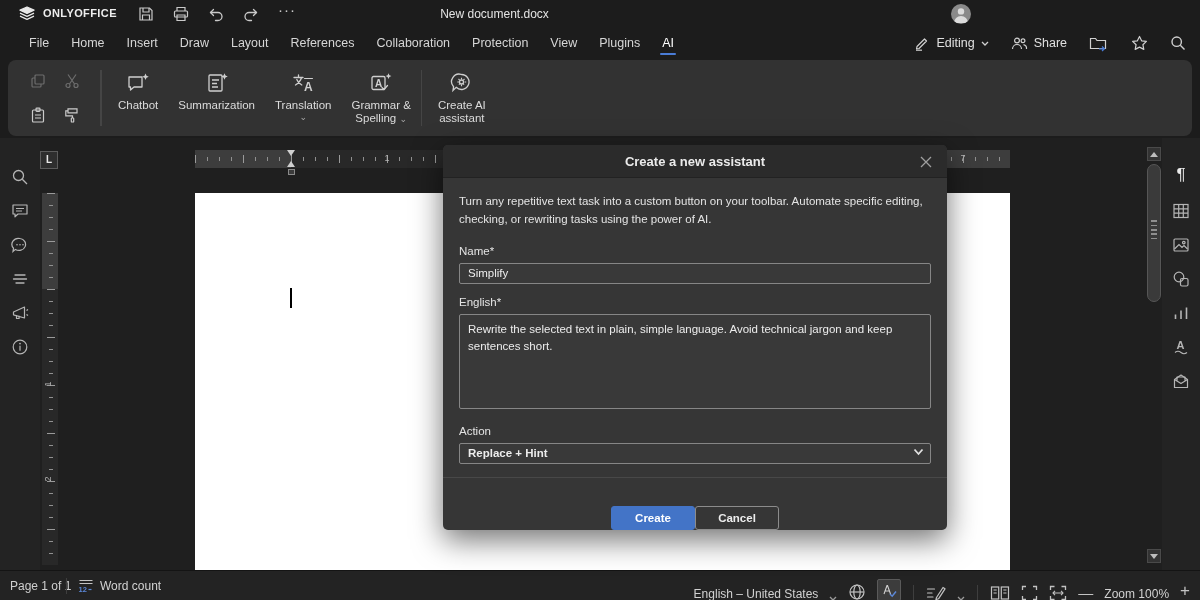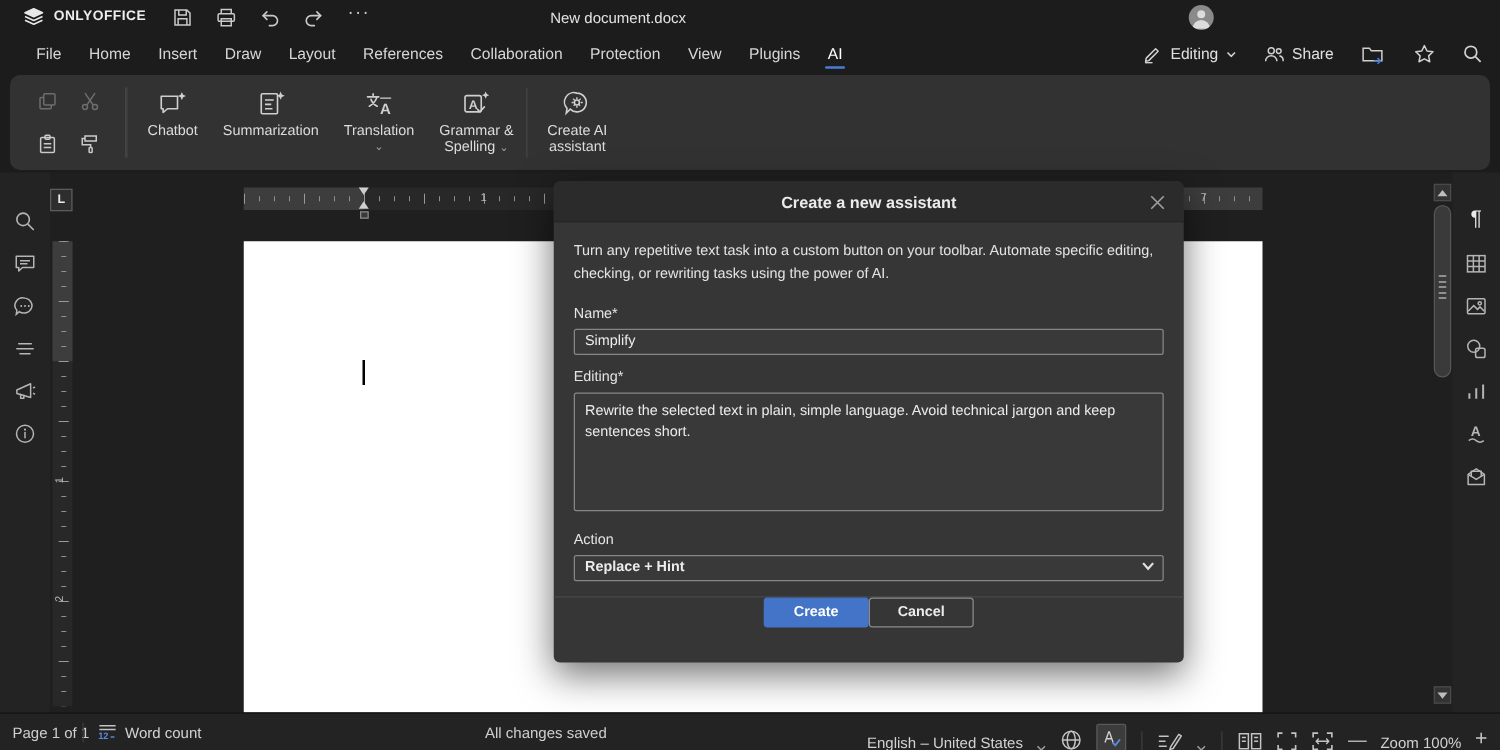--- a/index.html
+++ b/index.html
@@ -120,21 +120,21 @@
   .dlg-textarea { width:100%; height:95px; background:#393939; border:1px solid #868686; border-radius:2px;
     color:#ececec; font-size:11.5px; font-family:"Liberation Sans",sans-serif; padding:6px 8px;
     line-height:1.5; resize:none; outline:none; }
   .mt12 { margin-top:12px; }
   #dlg-select-wrap { position:relative; }
   #dlg-select { appearance:none; -webkit-appearance:none; width:100%; height:21px; background:#393939;
     border:1px solid #868686; border-radius:2px; color:#ececec; font-size:11.5px; font-weight:bold;
     font-family:"Liberation Sans",sans-serif; padding:0 8px; outline:none; cursor:pointer; }
   #dlg-select-chev { position:absolute; right:7px; top:5px; pointer-events:none; color:#e0e0e0; }
   #dlg-footer { position:absolute; left:0; bottom:0; width:100%; height:53px; border-top:1px solid #484848;
-    display:flex; align-items:flex-start; justify-content:center; }
+    display:flex; align-items:flex-end; justify-content:center; }
   #btn-create { width:84px; height:24px; background:#4374c7; border:1px solid #4374c7; border-radius:3px;
     color:#ffffff; font-size:11.5px; font-weight:bold; font-family:"Liberation Sans",sans-serif; cursor:pointer; }
   #btn-cancel { width:84px; height:24px; background:transparent; border:1px solid #8c8c8c; border-radius:3px;
     color:#ececec; font-size:11.5px; font-weight:bold; font-family:"Liberation Sans",sans-serif; cursor:pointer; }
 </style>
 </head>
 <body>
 
 <div id="titlebar">
   <div id="brand">
@@ -401,21 +401,21 @@
     <div id="dlg-close">
       <svg width="12" height="12" viewBox="0 0 12 12" stroke="currentColor" stroke-width="1.3">
           <path d="M1 1 L11 11 M11 1 L1 11"></path>
         </svg>
     </div>
   </div>
   <div id="dlg-body">
     <div id="dlg-desc">Turn any repetitive text task into a custom button on your toolbar. Automate specific editing, checking, or rewriting tasks using the power of AI.</div>
     <div class="dlg-label">Name*</div>
     <input class="dlg-input" type="text" value="Simplify" style="">
-    <div class="dlg-label mt12">Editing*</div>
+    <div class="dlg-label mt12">English*</div>
     <textarea class="dlg-textarea" style="">Rewrite the selected text in plain, simple language. Avoid technical jargon and keep sentences short.</textarea>
     <div class="dlg-label mt12">Action</div>
     <div id="dlg-select-wrap">
       <select id="dlg-select">
         <option>Replace + Hint</option>
       </select>
       <svg id="dlg-select-chev" width="11" height="8" viewBox="0 0 11 8" fill="none" stroke="currentColor" stroke-width="1.8">
           <path d="M1.5 1.5 L5.5 6 L9.5 1.5"></path>
         </svg>
     </div>
@@ -428,21 +428,20 @@
 
 <div id="statusbar">
   <span class="abs" style="left:10px; line-height:30px;">Page 1 of 1</span>
   <div class="sb-sep" style="left:66px"></div>
   <svg class="abs sb-icon" style="left:78px; top:7px" width="16" height="16" viewBox="0 0 16 16" fill="none" stroke="currentColor" stroke-width="1.2">
     <path d="M1.5 2.5 h13 M1.5 5.5 h13"></path>
     <text x="0.5" y="13.5" font-size="7.5" font-family="Liberation Sans,sans-serif" fill="#5b87d7" stroke="none" font-weight="bold">12</text>
     <path d="M10.5 11.5 h3" stroke="#5b87d7"></path>
   </svg>
   <span class="abs sb-text" style="left:100px; line-height:30px;">Word count</span>
-  <span class="abs" style="left:388px; line-height:30px; color:#cfcfcf;">All changes saved</span>
 
   <div id="sb-right">
     <span class="sb-text">English – United States</span>
     <svg class="chev" width="8" height="5" viewBox="0 0 8 5" fill="none" stroke="#9a9a9a" stroke-width="1.3">
         <path d="M1 1 L4 4 L7 1"></path>
       </svg>
     <svg class="sb-icon" width="18" height="18" viewBox="0 0 18 18" fill="none" stroke="currentColor" stroke-width="1.2">
         <circle cx="9" cy="9" r="7"></circle>
         <ellipse cx="9" cy="9" rx="3.2" ry="7"></ellipse>
         <path d="M2.3 9 h13.4"></path>

